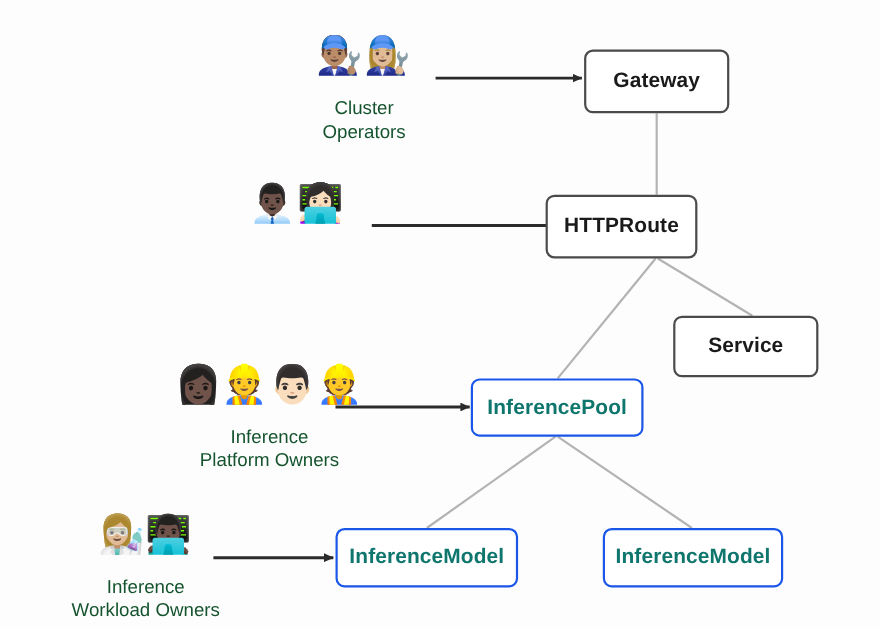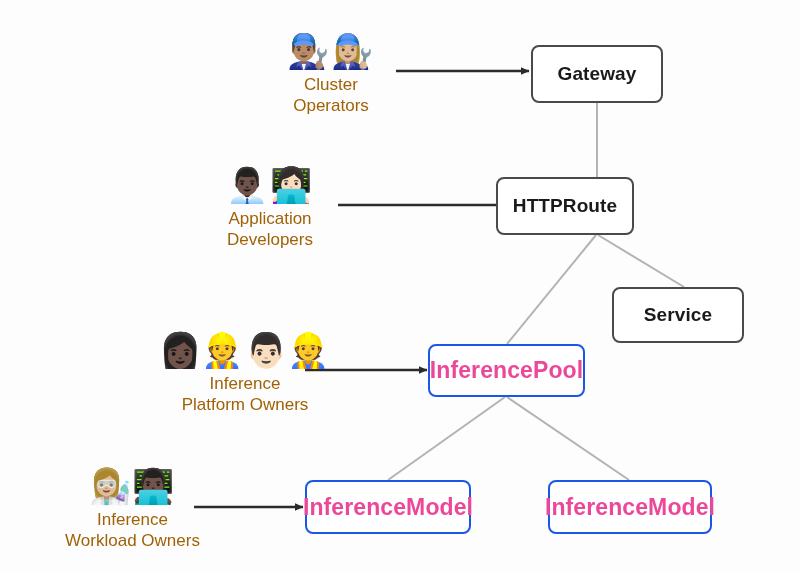--- a/index.html
+++ b/index.html
@@ -38,44 +38,44 @@
     text-align: center;
     z-index: 3;
   }
   .node.core {
     border: 2px solid #4a4a4a;
     color: #1a1a1a;
     font-size: 19px;
   }
   .node.infer {
     border: 2.5px solid #1a56e8;
-    color: #ec4899;
-    font-size: 23px;
+    color: #0f766e;
+    font-size: 19px;
   }
 
   
   .actor {
     position: absolute;
     display: flex;
     flex-direction: column;
     align-items: center;
     z-index: 3;
   }
   .actor-emoji {
     font-size: 34px;
     line-height: 40px;
     letter-spacing: 1px;
     white-space: nowrap;
     user-select: none;
   }
   .actor-label {
-    margin-top: 3px;
+    margin-top: 17px;
     font-size: 17px;
     line-height: 21px;
-    color: #a16207;
+    color: #14532d;
     text-align: center;
     white-space: pre-line;
   }
 </style>
 </head>
 <body>
 
 <div id="canvas" style="background: rgb(253, 253, 253);">
 
   <svg id="edges" viewBox="0 0 800 572" width="800" height="572" xmlns="http://www.w3.org/2000/svg">
@@ -108,22 +108,20 @@
       <div class="node infer" style="left: 548px; top: 480px; width: 164px; height: 54px;">InferenceModel</div>
     </div>
   <div id="actor-layer">
       <div class="actor" style="left: 266px; top: 31px; width: 130px;">
         <div class="actor-emoji">👨🏽‍🔧👩🏼‍🔧</div>
         <div class="actor-label">Cluster
 Operators</div>
       </div>
       <div class="actor" style="left: 205px; top: 165px; width: 130px;">
         <div class="actor-emoji">👨🏿‍💼👩🏻‍💻</div>
-        <div class="actor-label">Application
-Developers</div>
       </div>
       <div class="actor" style="left: 165px; top: 330px; width: 160px;">
         <div class="actor-emoji">👩🏿‍👷👨🏻‍👷</div>
         <div class="actor-label">Inference
 Platform Owners</div>
       </div>
       <div class="actor" style="left: 50px; top: 466px; width: 165px;">
         <div class="actor-emoji">👩🏼‍🔬👨🏿‍💻</div>
         <div class="actor-label">Inference
 Workload Owners</div>

